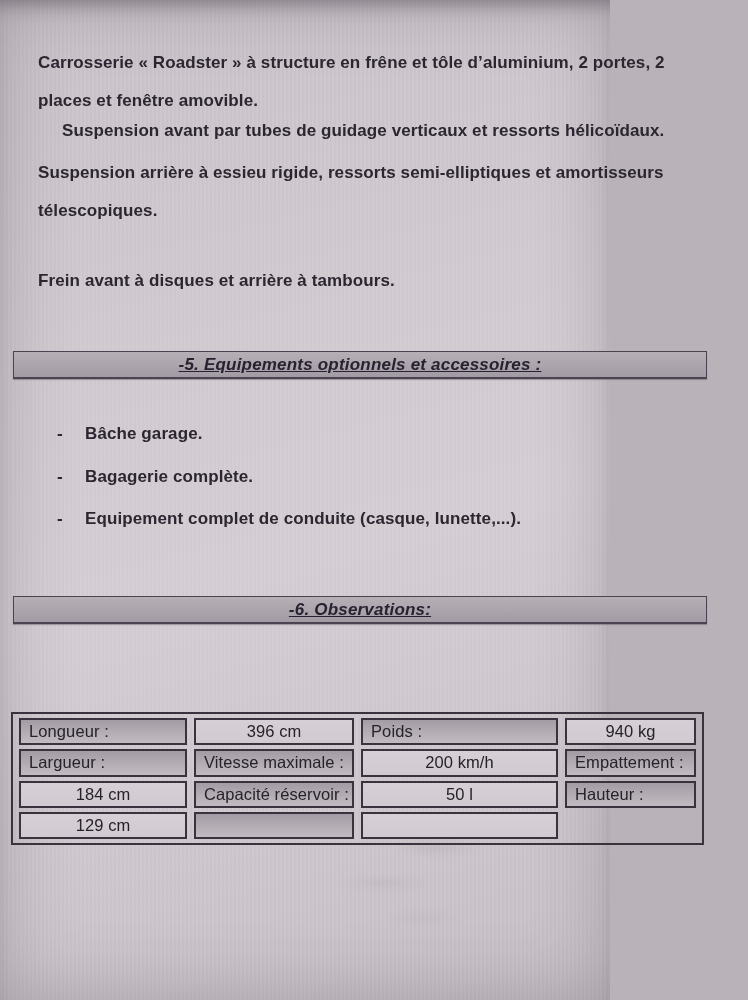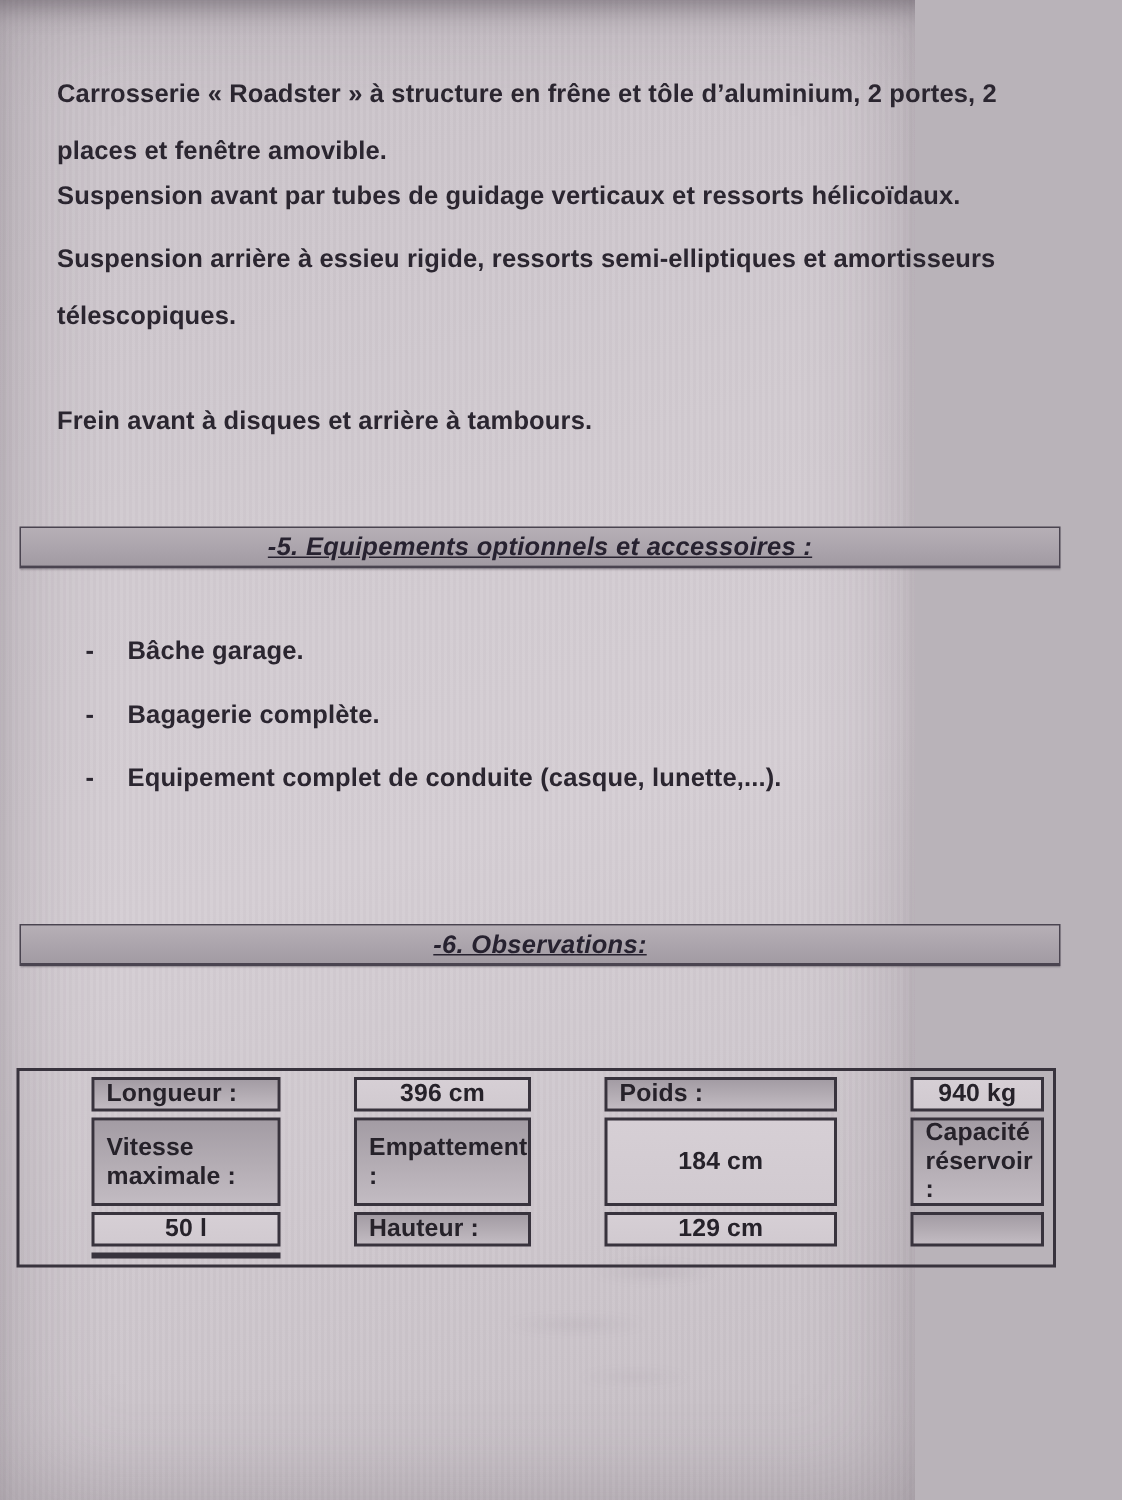--- a/index.html
+++ b/index.html
@@ -56,44 +56,43 @@
     position:absolute;left:11px;top:712px;width:693px;height:133px;
     border:2px solid #38333d;box-sizing:border-box;
     padding:4px 6px;
     display:grid;
     grid-template-columns:168px 160px 197px 1fr;
     gap:4px 7px;
   }
   .cell{
     border:2px solid #38333d;box-sizing:border-box;
     display:flex;align-items:center;
-    font-size:16.5px;font-weight:700;color:#26222a;letter-spacing:.1px;
+    font-size:16.5px;font-weight:400;color:#26222a;letter-spacing:.1px;
     overflow:hidden;
-    margin-left:42px;
   }
   .cell.label{
     background:linear-gradient(180deg,#a39ca4 0%,#b4adb4 55%,#c2bbc2 100%);
     padding-left:8px;justify-content:flex-start;
   }
   .cell.value{
     background:linear-gradient(180deg,#d6cfd5 0%,#d1cad0 100%);
     justify-content:center;
   }
 </style>
 </head>
 <body>
 
 <div class="paper">
 
   <div class="para" style="top:44px;">
     <div class="line">Carrosserie « Roadster » à structure en frêne et tôle d’aluminium, 2 portes, 2</div>
     <div class="line">places et fenêtre amovible.</div>
   </div>
 
-  <div class="para" style="top:112px;">
+  <div class="para" style="top:112px;margin-left:24px;">
     <div class="line">Suspension avant par tubes de guidage verticaux et ressorts hélicoïdaux.</div>
   </div>
 
   <div class="para" style="top:154px;">
     <div class="line">Suspension arrière à essieu rigide, ressorts semi-elliptiques et amortisseurs</div>
     <div class="line">télescopiques.</div>
   </div>
 
 
   <div class="para" style="top:262px;">
@@ -110,32 +109,34 @@
   </div>
   <div class="bullet" style="top:467px;">
     <span class="dash">-</span>
     <span>Bagagerie complète.</span>
   </div>
   <div class="bullet" style="top:509px;">
     <span class="dash">-</span>
     <span>Equipement complet de conduite (casque, lunette,...).</span>
   </div>
 
-  <div class="bar" style="top:596px;margin-top:20px;">
+  <div class="bar" style="top:596px;">
     <span class="bar-title">-6. Observations:</span>
   </div>
 
   <div class="spec-table">
 
     <div class="cell label">Longueur :</div>
     <div class="cell value">396 cm</div>
     <div class="cell label">Poids :</div>
     <div class="cell value">940 kg</div>
 
+    <div class="cell label">Largueur :</div>
     <div class="cell label">Vitesse maximale :</div>
+    <div class="cell value">200 km/h</div>
 
     <div class="cell label">Empattement :</div>
     <div class="cell value">184 cm</div>
     <div class="cell label">Capacité réservoir :</div>
     <div class="cell value">50 l</div>
 
     <div class="cell label">Hauteur :</div>
     <div class="cell value">129 cm</div>
     <div class="cell label"></div>
     <div class="cell value"></div>

